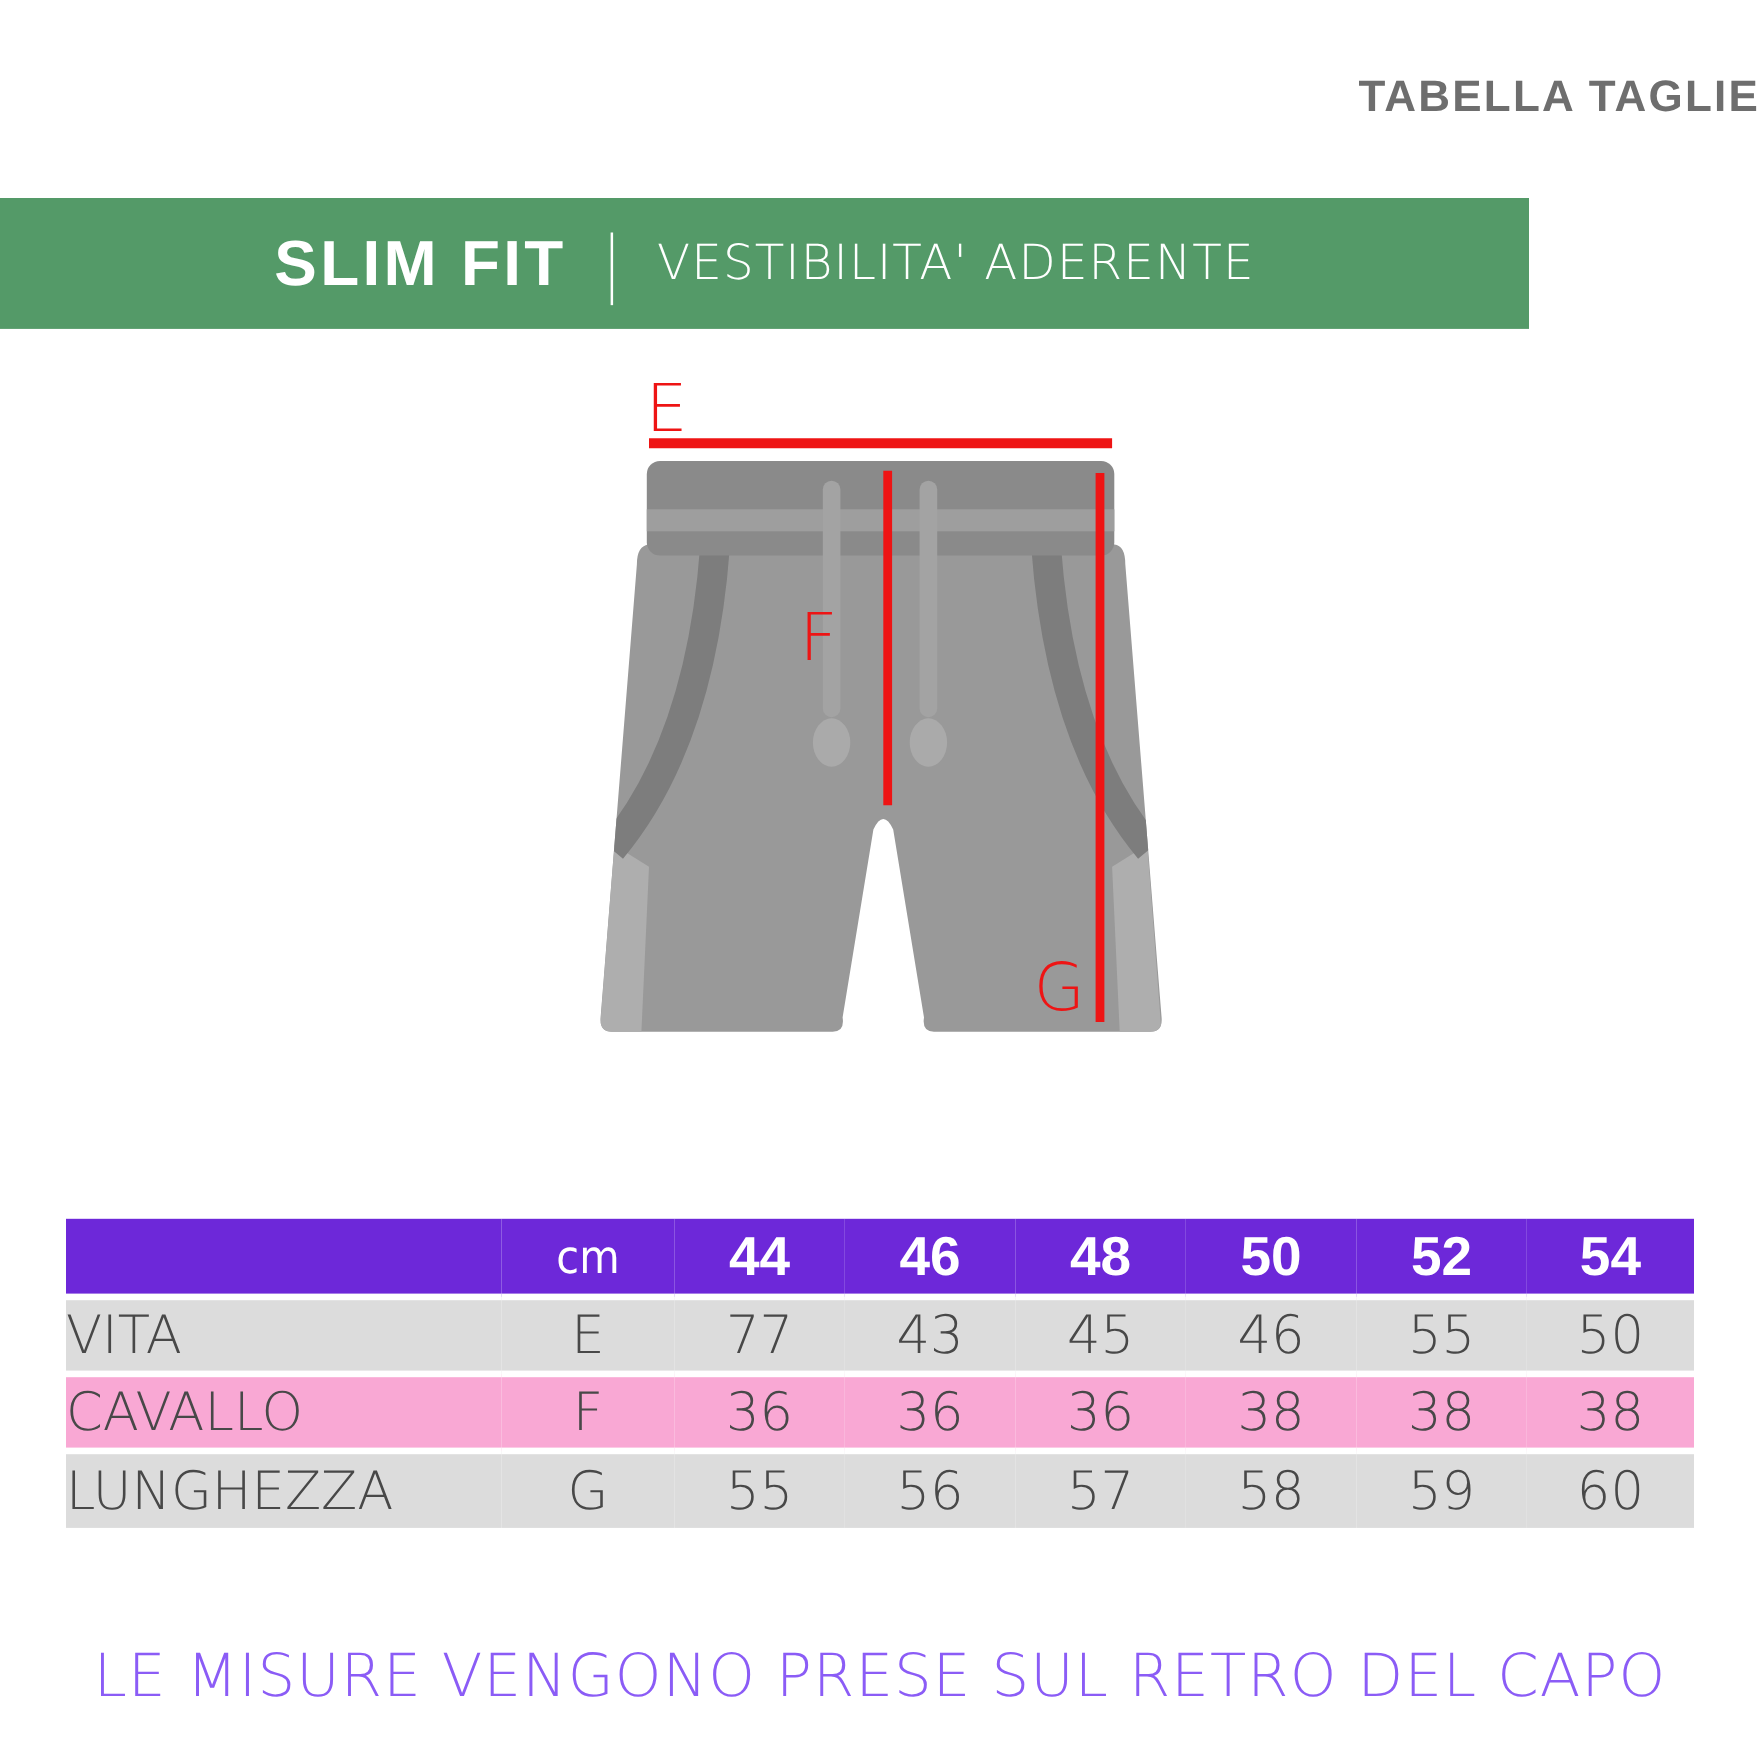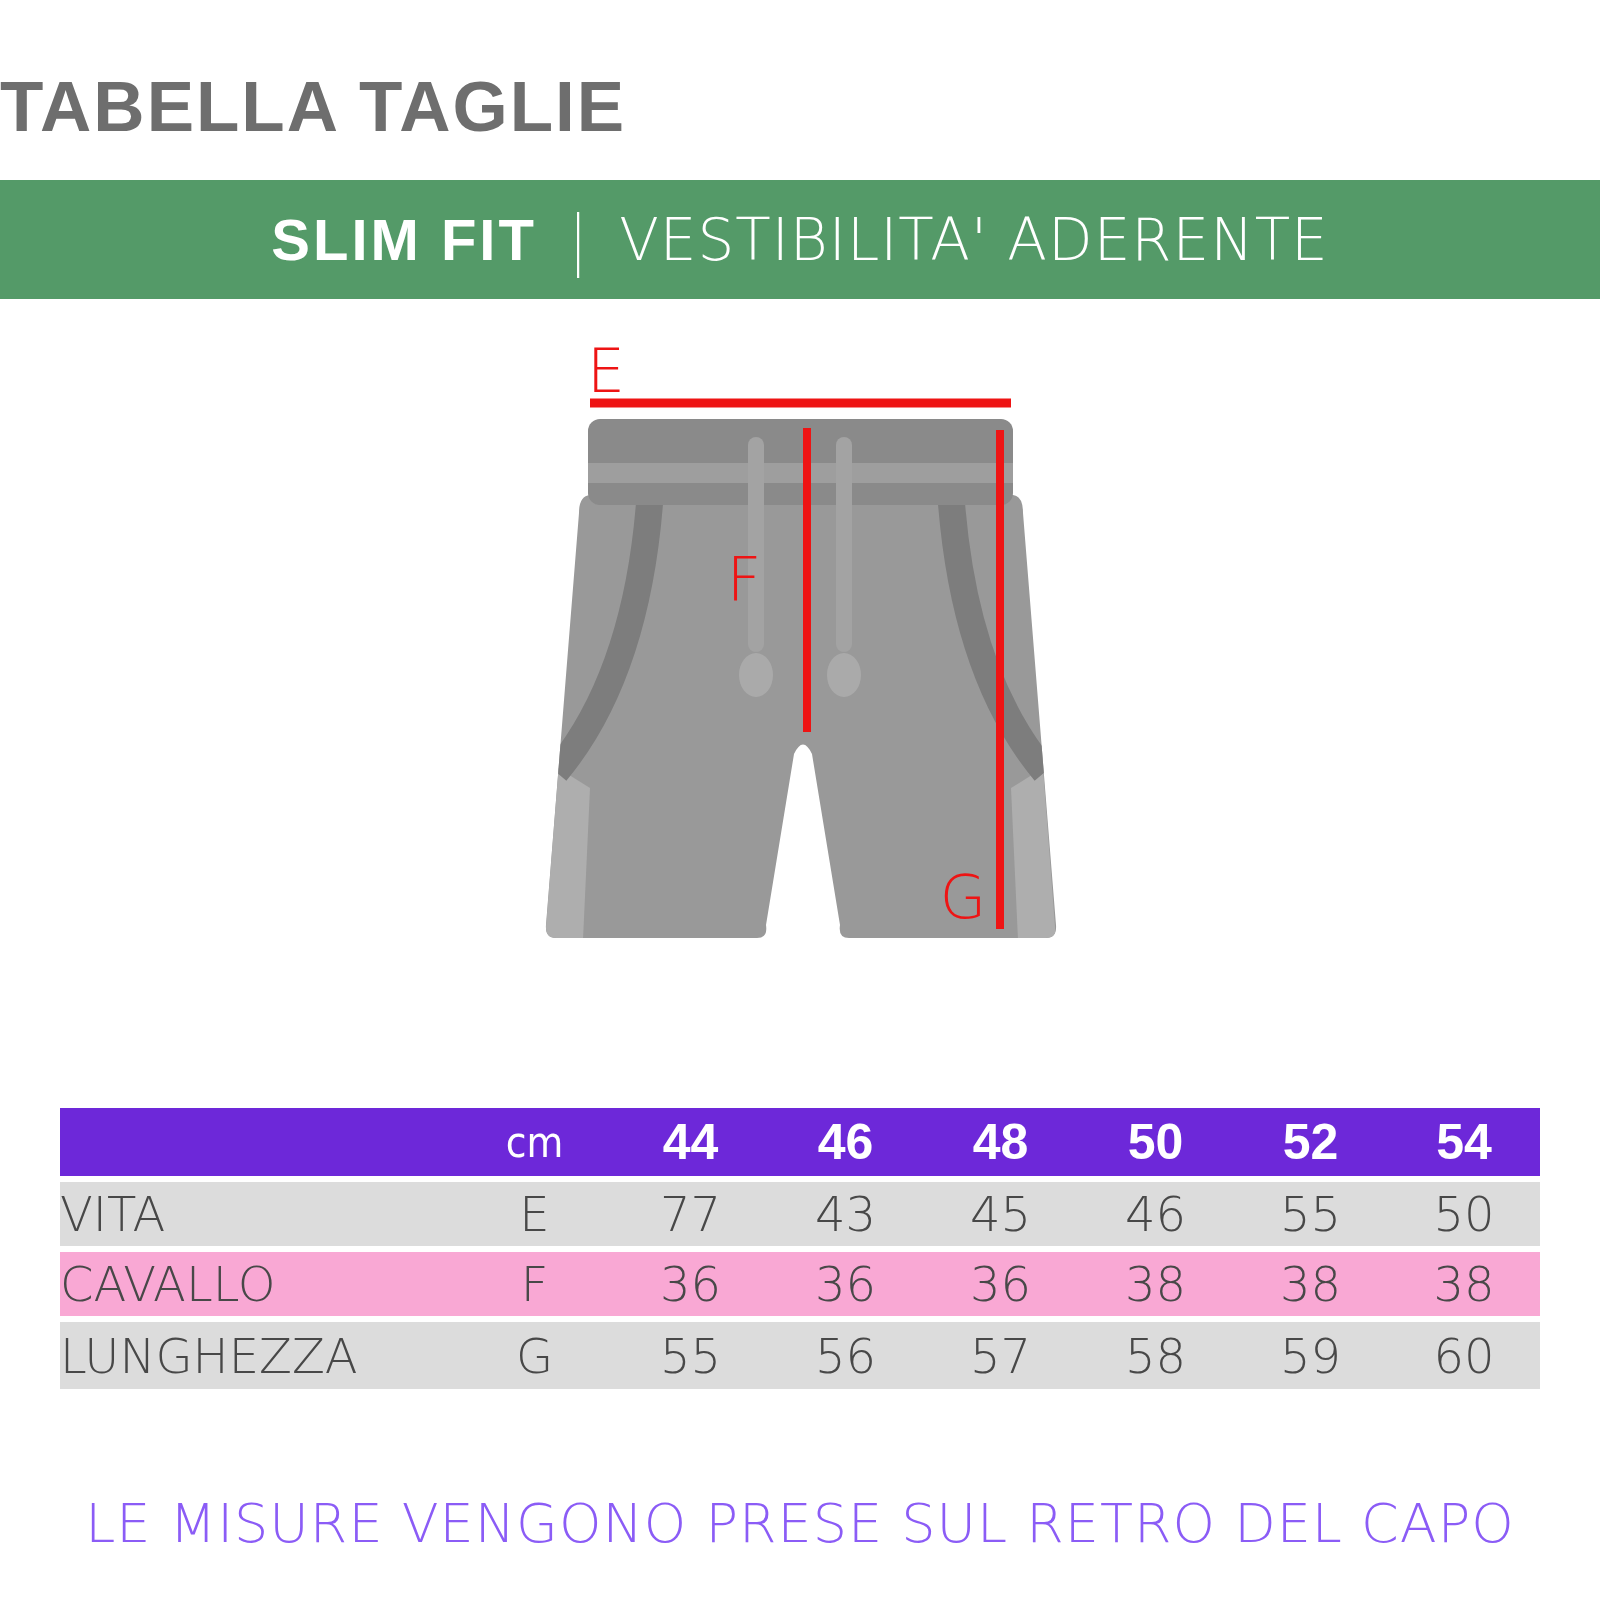--- a/index.html
+++ b/index.html
@@ -2,39 +2,39 @@
 <html><head>
 <meta charset="utf-8">
 <style>
   html,body{margin:0;padding:0;background:#fff;}
   .page{
     position:relative;width:1600px;height:1600px;background:#ffffff;overflow:hidden;
     font-family:"Liberation Sans",sans-serif;
   }
   
   .page-title{
-    position:absolute;top:66px;left:0;width:1600px;text-align:left;
-    font-size:71px;font-weight:700;letter-spacing:2px;color:#6e6e6e;
+    position:absolute;top:66px;left:0;width:1600px;text-align:right;
+    font-size:40px;font-weight:700;letter-spacing:2px;color:#6e6e6e;
     font-family:"Liberation Sans",sans-serif;
   }
   
   .banner{
-    position:absolute;top:180px;left:0;width:1600px;height:119px;background:#549a68;
+    position:absolute;top:180px;left:0;width:1390px;height:119px;background:#549a68;
     display:flex;align-items:center;justify-content:center;gap:30px;
   }
   .banner .fit{
     color:#fff;font-size:58px;font-weight:700;letter-spacing:3px;
     font-family:"Liberation Sans",sans-serif;
   }
   .banner .sep{
     color:#fff;font-size:66px;font-weight:200;line-height:1;
     font-family:"DejaVu Sans",sans-serif;transform:scaleX(.7);
   }
   .banner .desc{
-    color:#fff;font-size:58px;font-weight:200;letter-spacing:1px;
+    color:#fff;font-size:44px;font-weight:200;letter-spacing:1px;
     font-family:"DejaVu Sans",sans-serif;font-stretch:condensed;
   }
   
   .diagram{position:absolute;top:330px;left:0;width:1600px;height:660px;}
   .measure-letter{
     font-family:"DejaVu Sans",sans-serif;font-stretch:condensed;
     font-size:60px;font-weight:200;fill:#ee1414;
   }
   
   .size-table{

